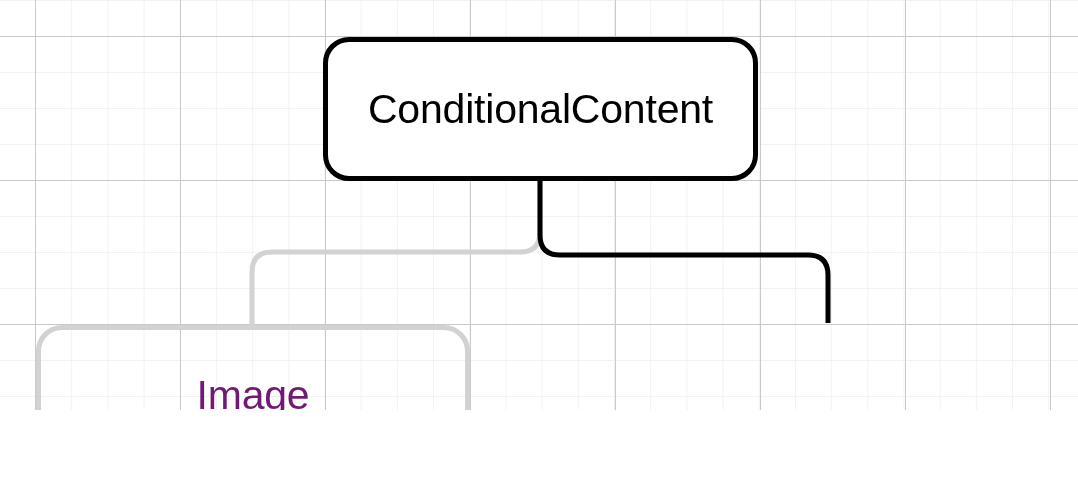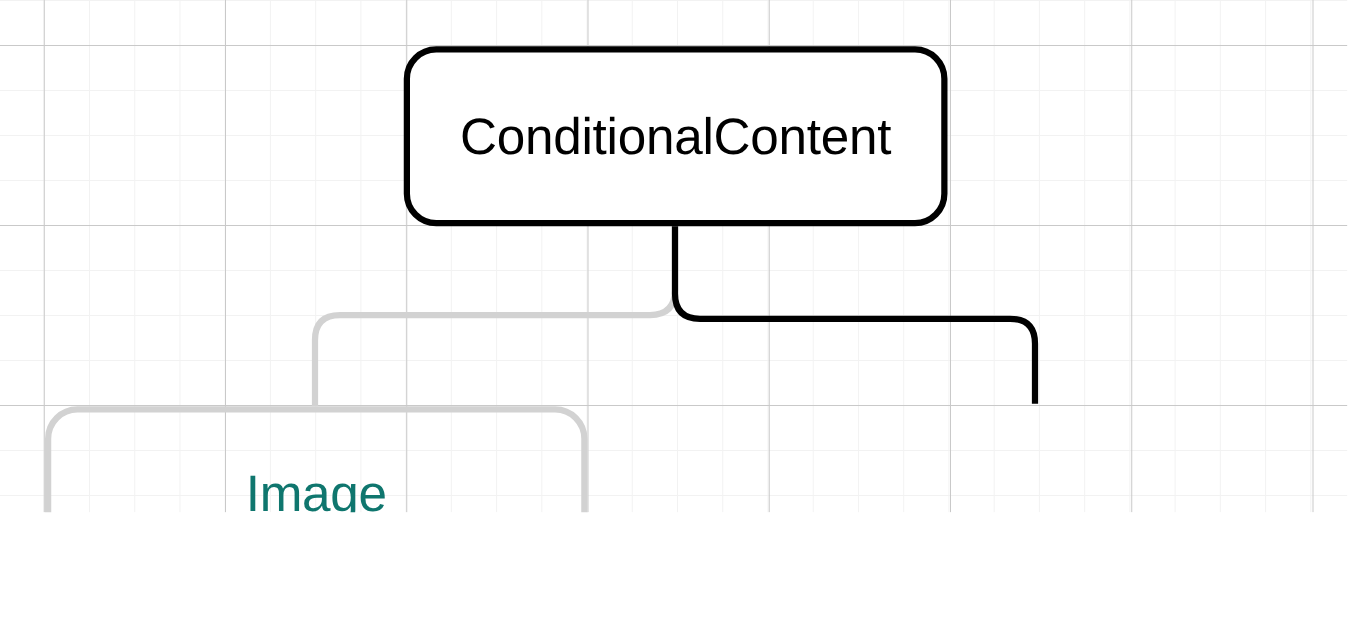--- a/index.html
+++ b/index.html
@@ -58,21 +58,21 @@
     border: 5px solid #000000;
   }
   .node.active .node-label {
     color: #000000;
   }
   .node.inactive {
     border: 5px solid #d2d2d2;
     background: transparent;
   }
   .node.inactive .node-label {
-    color: #0f766e;
+    color: #701a75;
   }
   #node-conditional-content {
     left: 323px;
     top: 37px;
     width: 435px;
     height: 144px;
   }
   #node-image {
     left: 36px;
     top: 325px;

